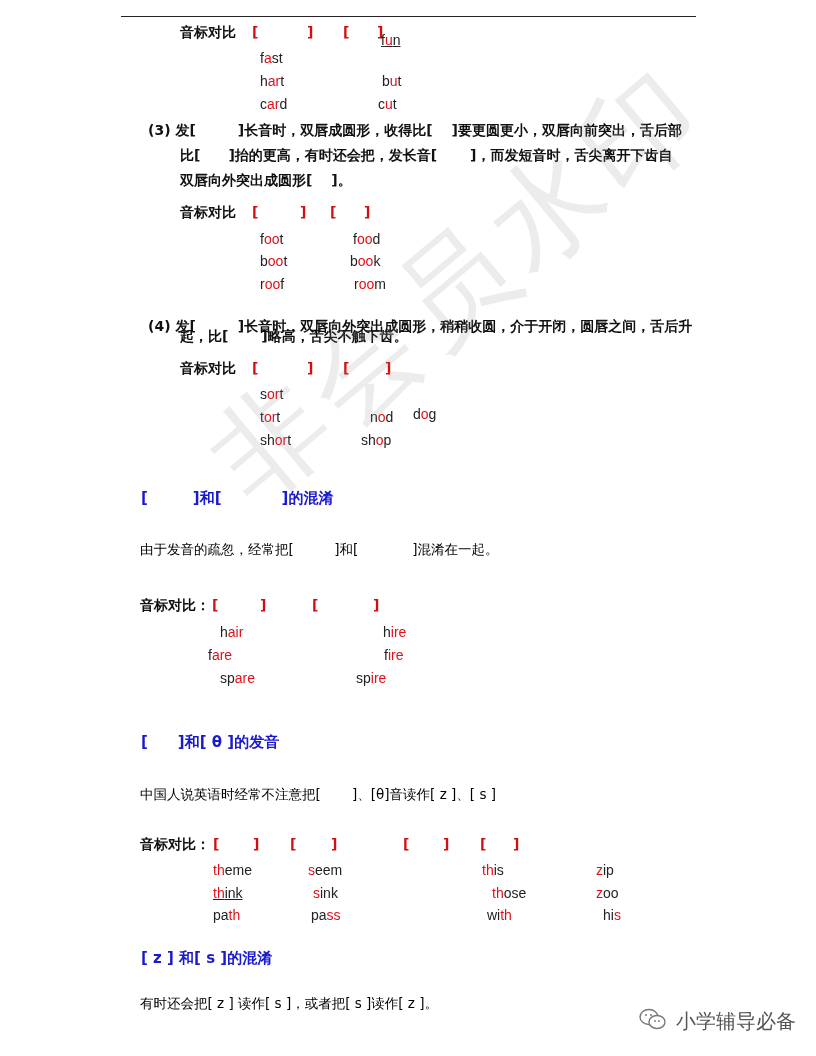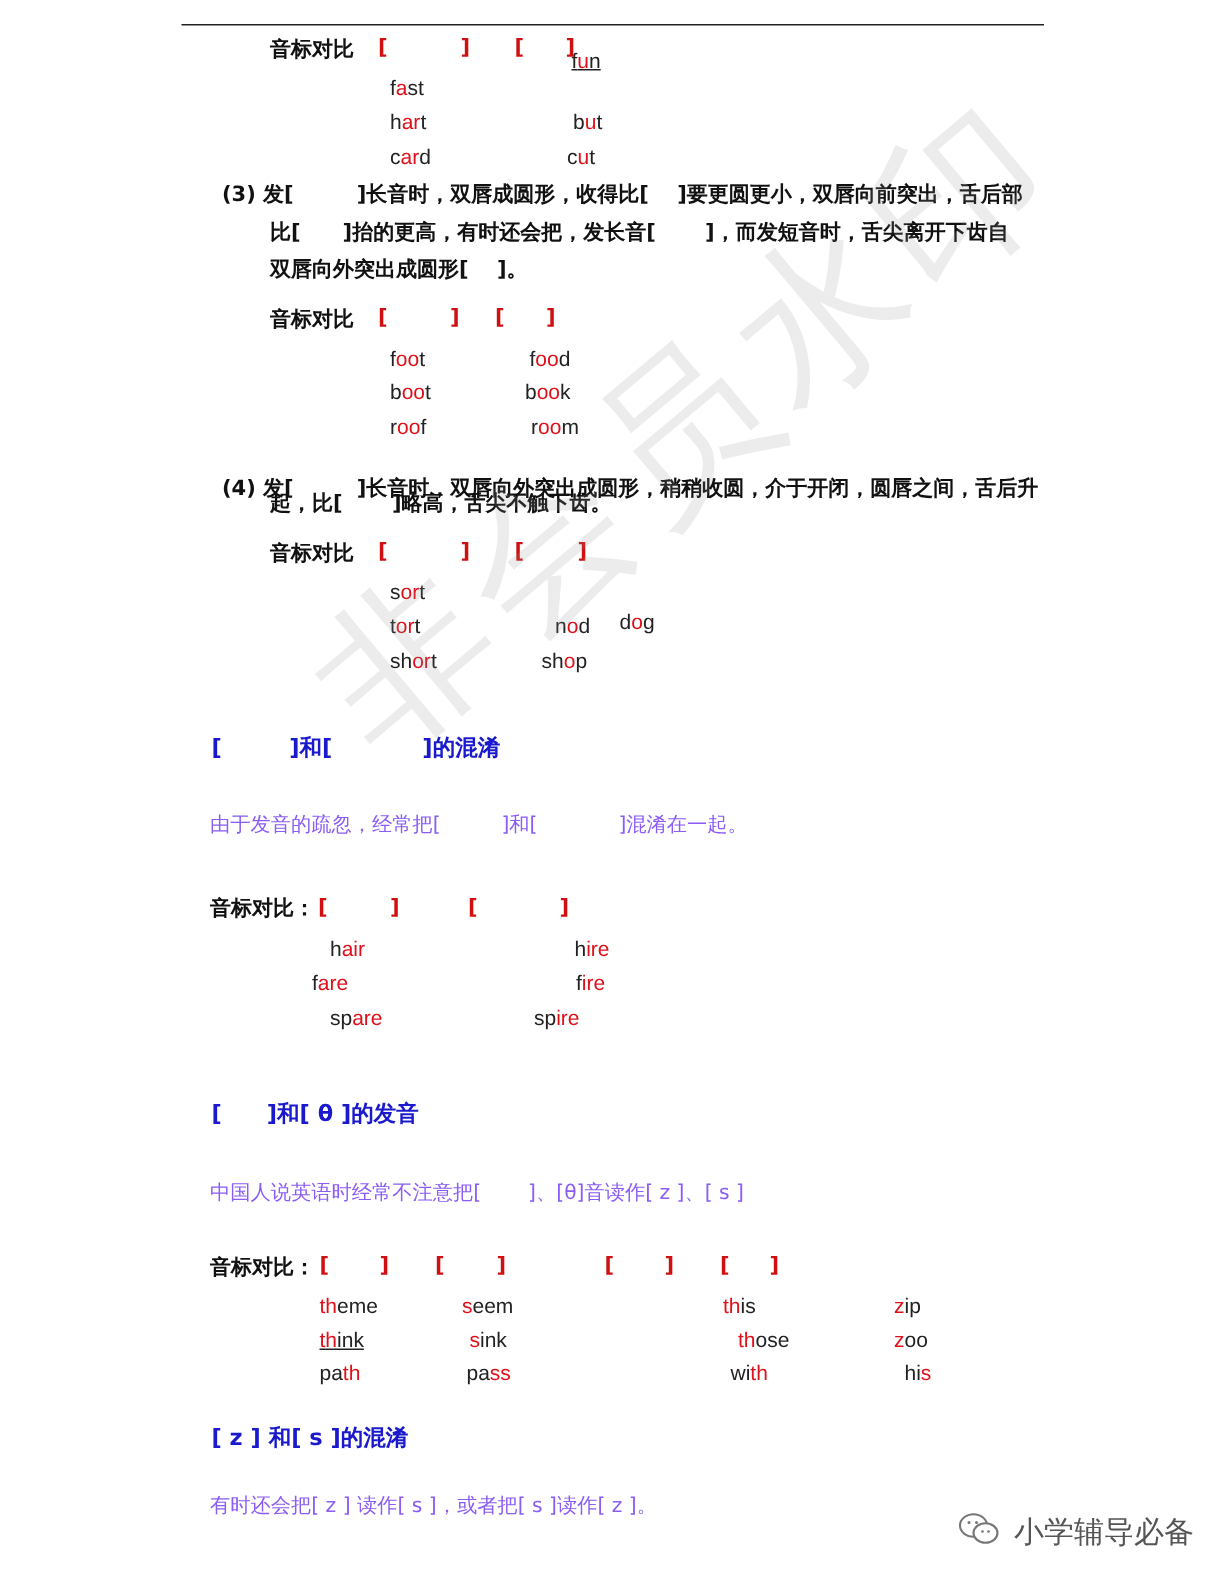--- a/index.html
+++ b/index.html
@@ -6,21 +6,21 @@
   body { width:816px; height:1056px; position:relative; overflow:hidden;
          font-family:"DejaVu Sans", sans-serif; color:#111; }
   .rule { position:absolute; left:121px; top:16px; width:575px; height:1px; background:#222; }
   .abs { position:absolute; white-space:nowrap; }
   .label { font-weight:bold; font-size:14px; color:#111; }
   .br { color:#d01010; font-weight:bold; font-size:14px; position:absolute; }
   .word { font-family:"Liberation Sans", sans-serif; font-size:14px; color:#222; position:absolute; white-space:nowrap; }
   .word .hl { color:#e0101a; }
   .para { font-size:14px; font-weight:bold; color:#111; line-height:25px; position:absolute; white-space:nowrap; }
   .heading { font-size:15px; font-weight:bold; color:#1a1acc; position:absolute; white-space:nowrap; }
-  .body-text { font-size:13.5px; color:#8b5cf6; position:absolute; white-space:nowrap; }
+  .body-text { font-size:13.5px; color:#000000; position:absolute; white-space:nowrap; }
   .watermark { position:absolute; left:180px; top:420px; font-size:112px; color:rgba(150,150,150,0.18);
                transform:rotate(-40deg); transform-origin:left top; white-space:nowrap; letter-spacing:8px;
                pointer-events:none; font-family:"DejaVu Sans", sans-serif; }
   .brand { position:absolute; left:638px; top:1007px; font-size:20px; color:#555; display:flex; align-items:center; gap:8px; }
   .brand svg { width:30px; height:24px; }
 </style>
 </head>
 <body>
 
 <div class="rule"></div>

